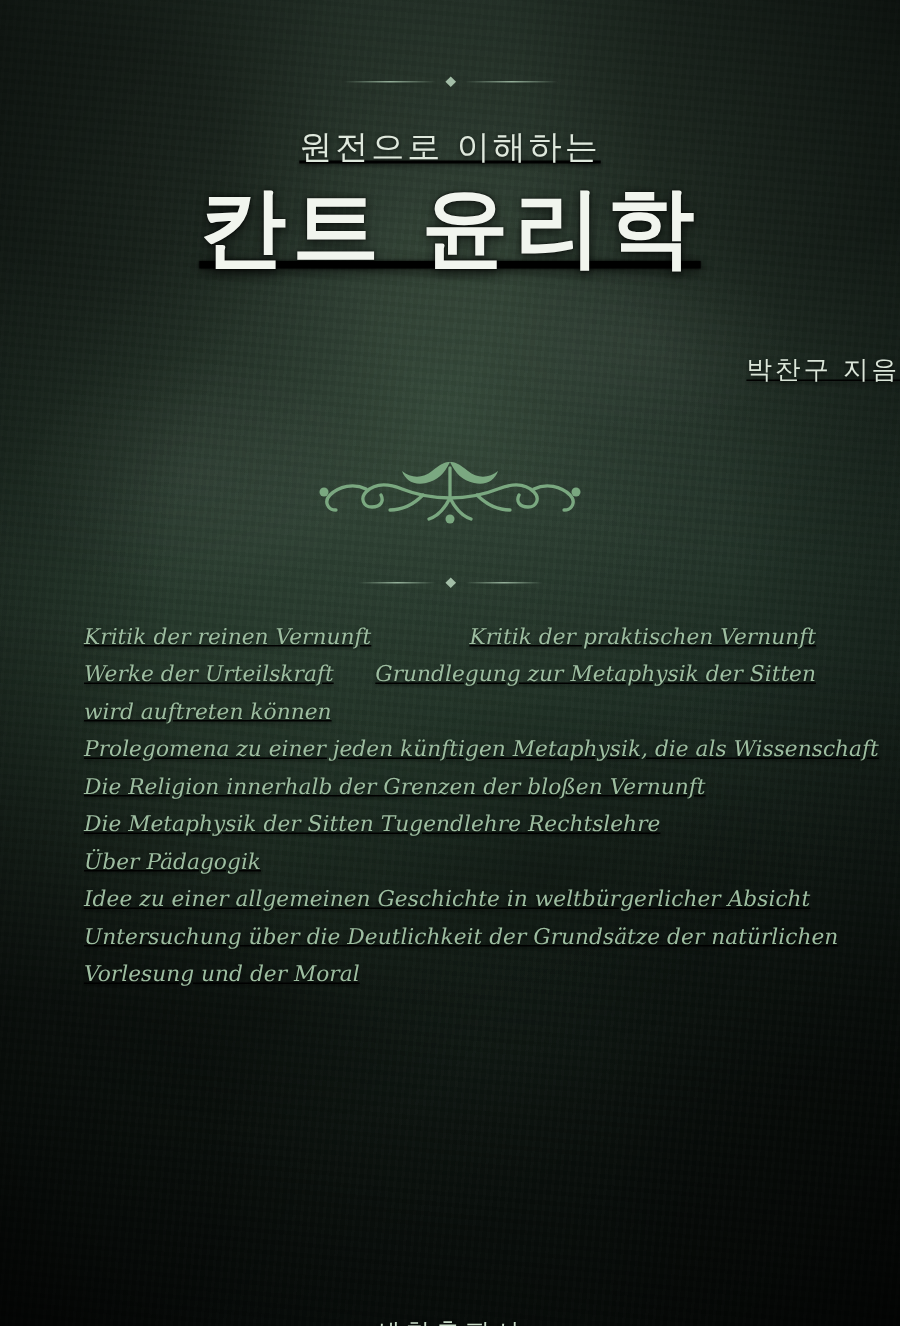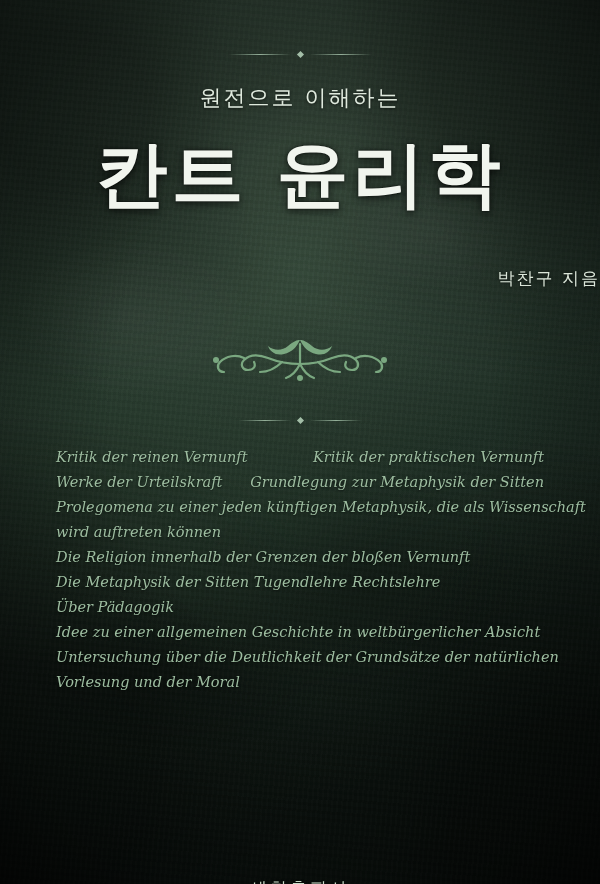--- a/index.html
+++ b/index.html
@@ -17,20 +17,21 @@
   .cover {
     position: relative;
     width: 600px;
     height: 884px;
     overflow: hidden;
     background:
       radial-gradient(ellipse 120% 80% at 50% 18%, rgba(120,150,120,0.30) 0%, rgba(60,85,62,0.10) 45%, rgba(0,0,0,0) 72%),
       radial-gradient(ellipse 90% 60% at 18% 58%, rgba(40,60,44,0.55) 0%, rgba(0,0,0,0) 70%),
       radial-gradient(ellipse 100% 70% at 85% 78%, rgba(20,32,24,0.65) 0%, rgba(0,0,0,0) 70%),
       linear-gradient(170deg, #2d4034 0%, #24352b 30%, #1d2c24 55%, #16231c 78%, #101a15 100%);
+    text-decoration: underline;
   }
 
   
   .tex {
     position: absolute;
     inset: 0;
     pointer-events: none;
   }
   .tex-a {
     background:
@@ -92,24 +93,23 @@
   .subtitle {
     margin-top: 26px;
     font-family: "DejaVu Serif", serif;
     font-size: 22px;
     letter-spacing: 2px;
     color: #dfe9dd;
     text-shadow: 0 1px 3px rgba(0,0,0,.6);
   }
 
   .title {
-    margin-top: 14px;
     font-family: "DejaVu Serif", serif;
     font-weight: bold;
-    font-size: 72px;
+    font-size: 58px;
     letter-spacing: 4px;
     color: #f1f5ee;
     text-shadow: 0 2px 8px rgba(0,0,0,.65), 0 0 2px rgba(0,0,0,.8);
   }
 
   .author {
     margin-top: 44px;
     font-family: "DejaVu Serif", serif;
     font-size: 17px;
     letter-spacing: 2px;
@@ -238,22 +238,22 @@
 
     <div class="works">
       <div class="row two">
         <span class="a">Kritik der reinen Vernunft</span>
         <span class="b">Kritik der praktischen Vernunft</span>
       </div>
       <div class="row two">
         <span class="a">Werke der Urteilskraft</span>
         <span class="b">Grundlegung zur Metaphysik der Sitten</span>
       </div>
+      <div class="row">wird auftreten können</div>
       <div class="row">Prolegomena zu einer jeden künftigen Metaphysik, die als Wissenschaft</div>
-      <div class="row">wird auftreten können</div>
       <div class="row">Die Religion innerhalb der Grenzen der bloßen Vernunft</div>
       <div class="row">Die Metaphysik der Sitten  Tugendlehre  Rechtslehre</div>
       <div class="row two">
         <span class="a">Über Pädagogik</span>
       </div>
       <div class="row">Idee zu einer allgemeinen Geschichte in weltbürgerlicher Absicht</div>
       <div class="row">Untersuchung über die Deutlichkeit der Grundsätze der natürlichen</div>
       <div class="row">Vorlesung und der Moral</div>
     </div>
 

